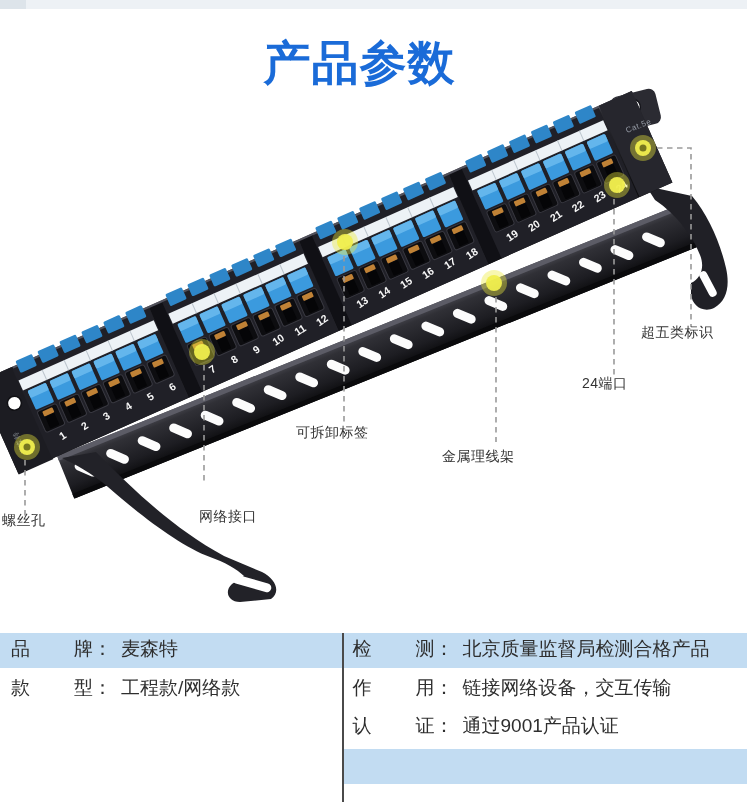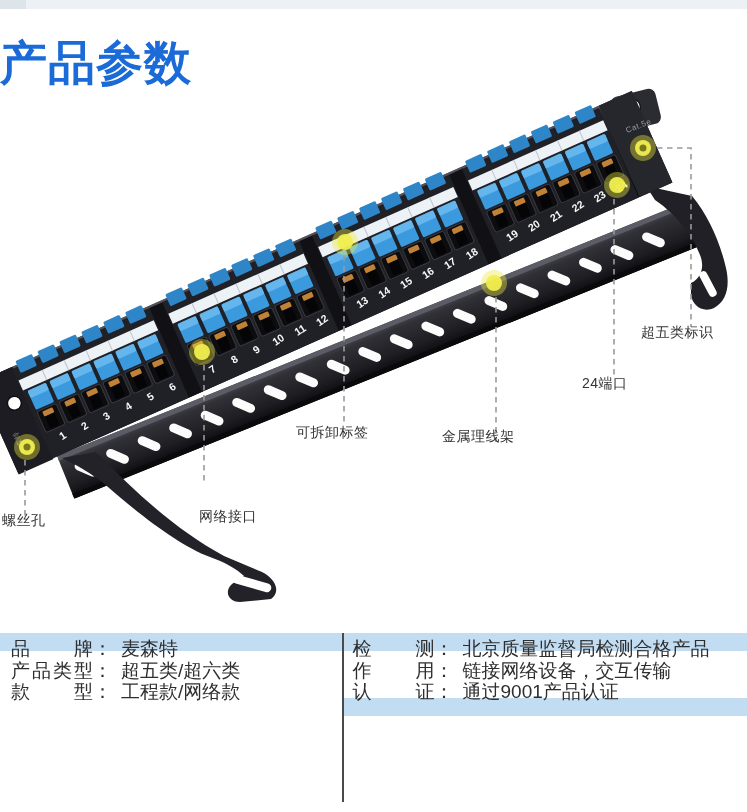--- a/index.html
+++ b/index.html
@@ -1,28 +1,28 @@
 <!DOCTYPE html>
 <html><head>
 <meta charset="utf-8">
 <style>
   html,body{margin:0;padding:0;}
   body{width:747px;height:812px;position:relative;overflow:hidden;background:#ffffff;
        font-family:"Liberation Sans","DejaVu Sans",sans-serif;}
   #top-strip{position:absolute;top:0;left:0;width:747px;height:9px;background:#edf1f5;}
   #top-strip-cap{position:absolute;top:0;left:0;width:26px;height:9px;background:#dde4ea;}
   #page-title{position:absolute;top:32px;left:0;width:747px;box-sizing:border-box;padding-right:28px;
-       text-align:left;font-size:47px;font-weight:700;letter-spacing:1px;color:#1a6bd8;}
+       text-align:center;font-size:47px;font-weight:700;letter-spacing:1px;color:#1a6bd8;}
   #figure-svg{position:absolute;top:0;left:0;}
   .callout{position:absolute;font-size:14px;color:#333333;white-space:nowrap;letter-spacing:0.5px;}
   #spec-table{position:absolute;top:633px;left:0;width:747px;}
   #col-l,#col-r{position:absolute;top:0;}
   #col-l{left:0;width:342px;}
   #col-r{left:343.5px;width:403.5px;}
-  .trow{height:18px;line-height:31px;margin-bottom:3.5px;font-size:19px;color:#2e2e2e;white-space:nowrap;}
+  .trow{height:35px;line-height:31px;margin-bottom:3.5px;font-size:19px;color:#2e2e2e;white-space:nowrap;}
   .trow.blue{background:#c2dcf2;}
   #col-l .trow{padding-left:11px;}
   #col-r .trow{padding-left:9px;}
   .tk{display:inline-block;width:82px;text-align:justify;text-align-last:justify;vertical-align:top;}
   .tv{margin-left:9px;}
   #col-divider{position:absolute;left:342px;top:633px;width:1.5px;height:169px;background:#4a4a4a;}
 </style>
 </head>
 <body>
 
@@ -308,29 +308,28 @@
       <circle cx="643" cy="148" r="13" fill="#eeea3c" opacity="0.4"></circle>
       <circle cx="643" cy="148" r="8" fill="#f0ee4e" opacity="0.95"></circle>
       <circle cx="643" cy="148" r="3.5" fill="#77771f"></circle>
     </g>
 </svg>
 
 <div id="callouts">
     <div class="callout" style="left: 2px; top: 512px; text-align: right;">螺丝孔</div>
     <div class="callout" style="left: 167px; top: 508px; margin-left: 32px;">网络接口</div>
     <div class="callout" style="left: 296px; top: 424px;">可拆卸标签</div>
-    <div class="callout" style="left: 442px; top: 428px;">金属理线架</div>
+    <div class="callout" style="left: 442px; top: 448px;">金属理线架</div>
     <div class="callout" style="left: 582px; top: 375px;">24端口</div>
     <div class="callout" style="left: 641px; top: 324px;">超五类标识</div>
   </div>
 
 <div id="spec-table">
   <div id="col-l">
       <div class="trow blue"><span class="tk">品牌</span><span>：</span><span class="tv">麦森特</span></div>
-      <div class="trow"><span class="tk">产品类型</span><span>：</span><span class="tv">超五类/超六类</span></div>
       <div class="trow"><span class="tk">款型</span><span>：</span><span class="tv">工程款/网络款</span></div>
     </div>
   <div id="col-r">
       <div class="trow blue"><span class="tk">检测</span><span>：</span><span class="tv">北京质量监督局检测合格产品</span></div>
       <div class="trow"><span class="tk">作用</span><span>：</span><span class="tv">链接网络设备，交互传输</span></div>
       <div class="trow"><span class="tk">认证</span><span>：</span><span class="tv">通过9001产品认证</span></div>
       <div class="trow blue"></div>
     </div>
 </div>
 <div id="col-divider"></div>

